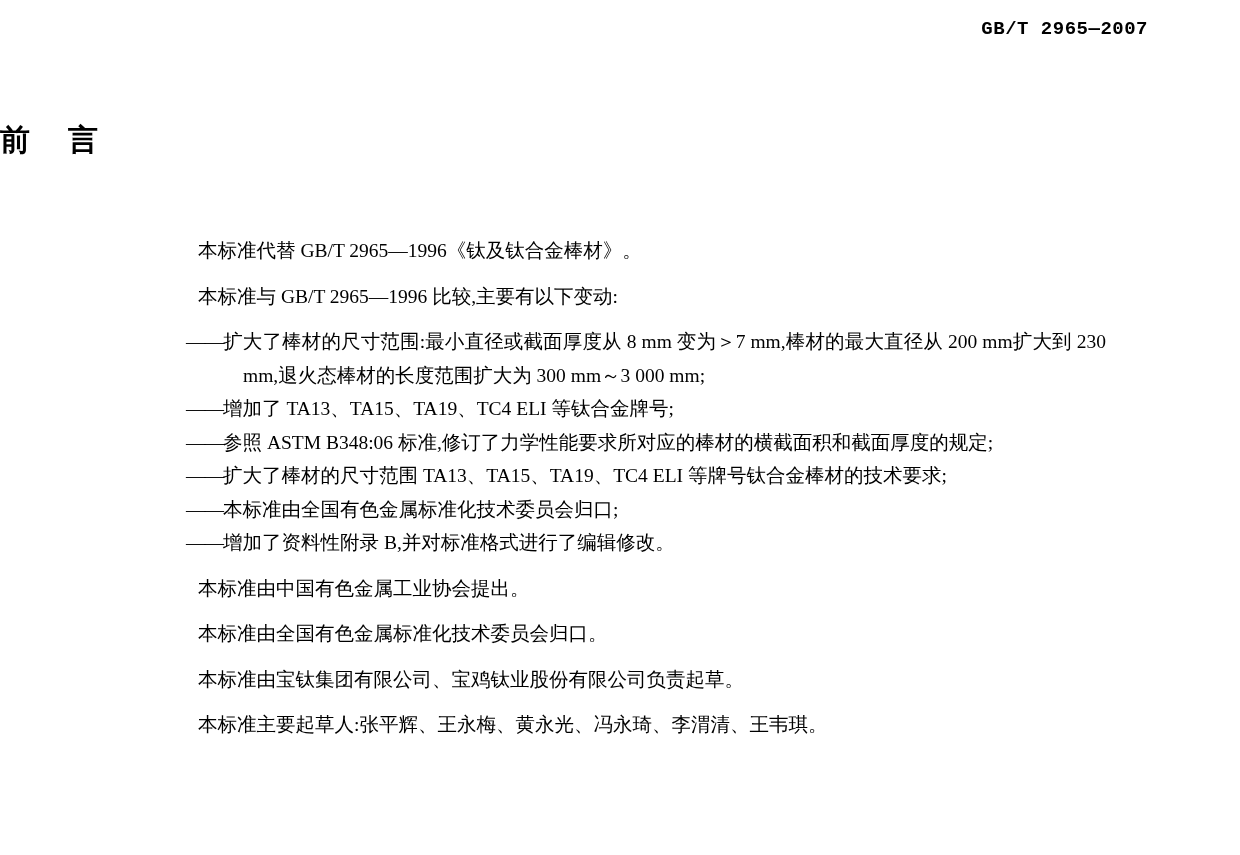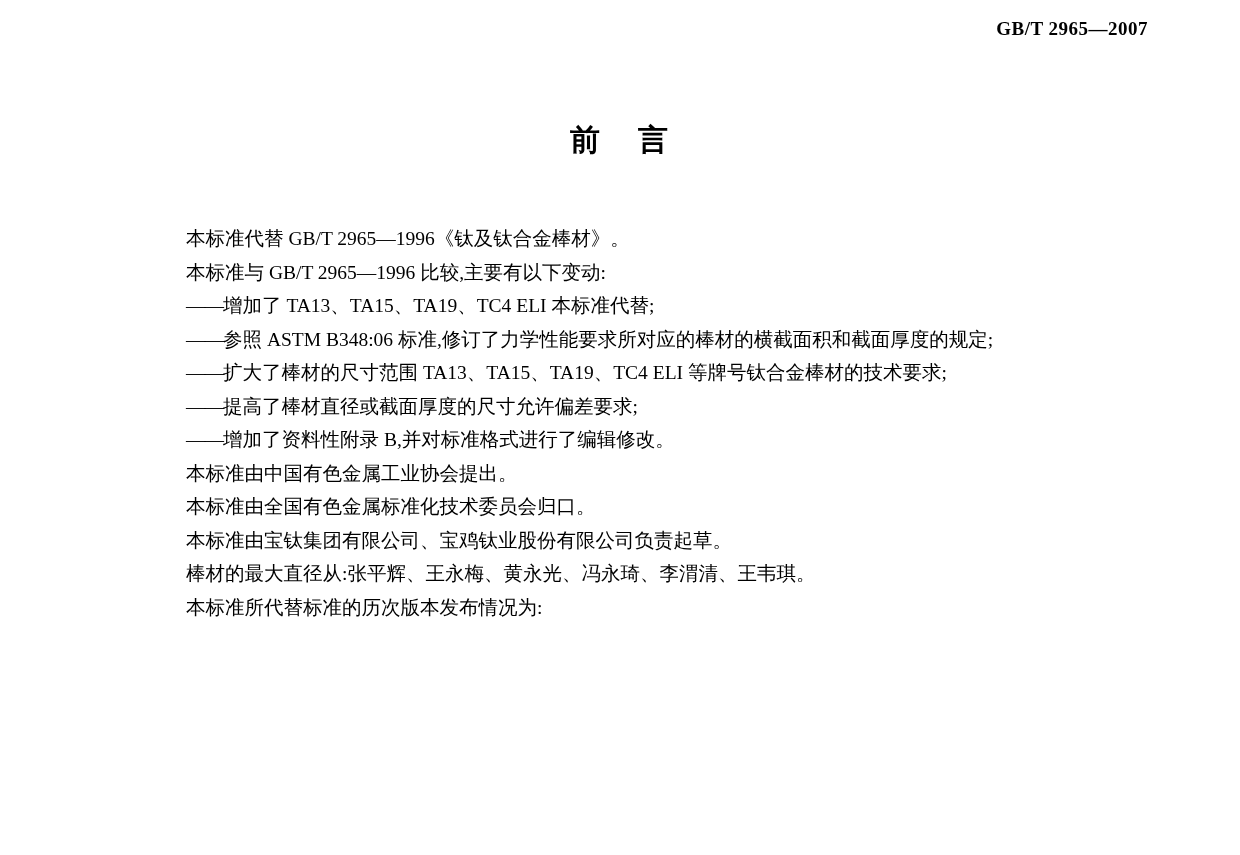--- a/index.html
+++ b/index.html
@@ -19,53 +19,53 @@
     position: relative;
     width: 1240px;
     height: 855px;
     box-sizing: border-box;
   }
   
   .header {
     position: absolute;
     top: 18px;
     right: 92px;
-    font-family: Liberation Serif, serif;
+    font-family: Liberation Mono, monospace;
     font-weight: bold;
     font-size: 19px;
     letter-spacing: 0.5px;
     white-space: nowrap;
   }
   
   .doc-title {
     position: absolute;
     top: 120px;
     left: 0;
     width: 1240px;
-    text-align: center;
+    text-align: left;
     font-family: "DejaVu Sans", sans-serif;
     font-weight: bold;
     font-size: 30px;
     letter-spacing: 2px;
   }
   .doc-title .gap {
     display: inline-block;
     width: 36px;
   }
   
   .content {
     position: absolute;
     top: 222px;
     left: 186px;
     width: 920px;
     font-size: 19.5px;
     line-height: 33.5px;
   }
   .para {
-    margin: 0;
+    margin: 12px;
     padding: 0;
     white-space: normal;
     text-align: justify;
     text-justify: inter-ideograph;
   }
   .dash-item {
     display: block;
     padding-left: 57px;
     text-indent: -57px;
     margin: 0;
@@ -81,25 +81,25 @@
 
   <div class="header">GB/T 2965—2007</div>
 
   <div class="doc-title">
     <span>前</span><span class="gap"></span><span>言</span>
   </div>
 
   <div class="content" id="content">
       <div class="para">本标准代替 GB/T 2965—1996《钛及钛合金棒材》。</div>
       <div class="para">本标准与 GB/T 2965—1996 比较,主要有以下变动:</div>
-      <div class="para dash-item"><span class="dash">——</span><span>增加了 TA13、TA15、TA19、TC4 ELI 本标准代替;</span></div>
+      <div class="para dash-item"><span class="dash">——</span><span>扩大了棒材的尺寸范围:最小直径或截面厚度从 8 mm 变为＞7 mm,棒材的最大直径从 200 mm扩大到 230 mm,退火态棒材的长度范围扩大为 300 mm～3 000 mm;</span></div>
+      <div class="para dash-item"><span class="dash">——</span><span>增加了 TA13、TA15、TA19、TC4 ELI 等钛合金牌号;</span></div>
       <div class="para dash-item"><span class="dash">——</span><span>参照 ASTM B348:06 标准,修订了力学性能要求所对应的棒材的横截面积和截面厚度的规定;</span></div>
       <div class="para dash-item"><span class="dash">——</span><span>扩大了棒材的尺寸范围 TA13、TA15、TA19、TC4 ELI 等牌号钛合金棒材的技术要求;</span></div>
-      <div class="para dash-item"><span class="dash">——</span><span>提高了棒材直径或截面厚度的尺寸允许偏差要求;</span></div>
+      <div class="para dash-item"><span class="dash">——</span><span>本标准由全国有色金属标准化技术委员会归口;</span></div>
       <div class="para dash-item"><span class="dash">——</span><span>增加了资料性附录 B,并对标准格式进行了编辑修改。</span></div>
       <div class="para">本标准由中国有色金属工业协会提出。</div>
       <div class="para">本标准由全国有色金属标准化技术委员会归口。</div>
       <div class="para">本标准由宝钛集团有限公司、宝鸡钛业股份有限公司负责起草。</div>
-      <div class="para">棒材的最大直径从:张平辉、王永梅、黄永光、冯永琦、李渭清、王韦琪。</div>
-      <div class="para">本标准所代替标准的历次版本发布情况为:</div>
+      <div class="para">本标准主要起草人:张平辉、王永梅、黄永光、冯永琦、李渭清、王韦琪。</div>
     </div>
 
 </div>
 
 </body></html>

